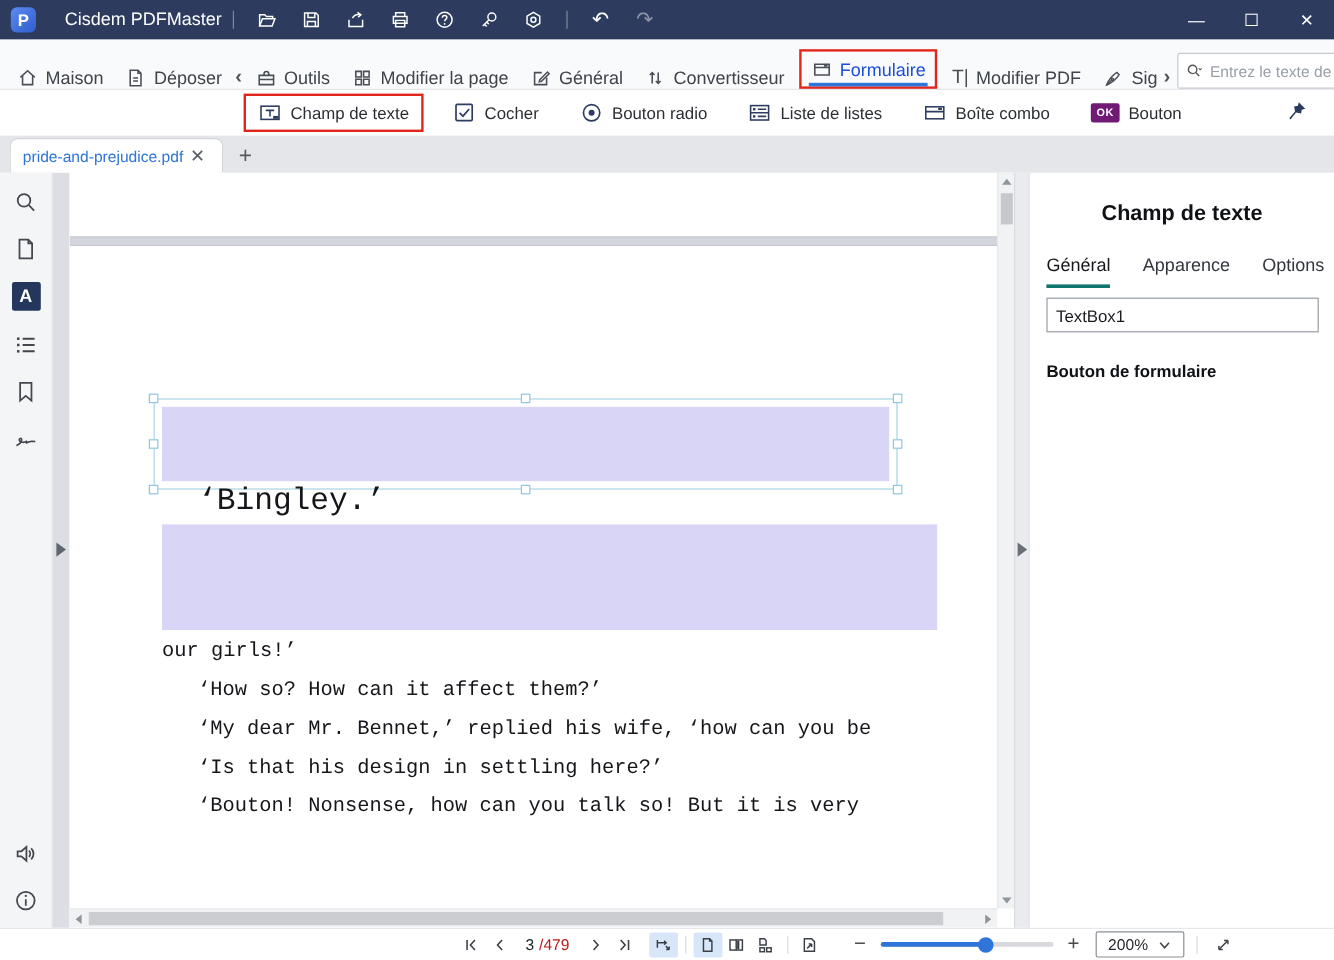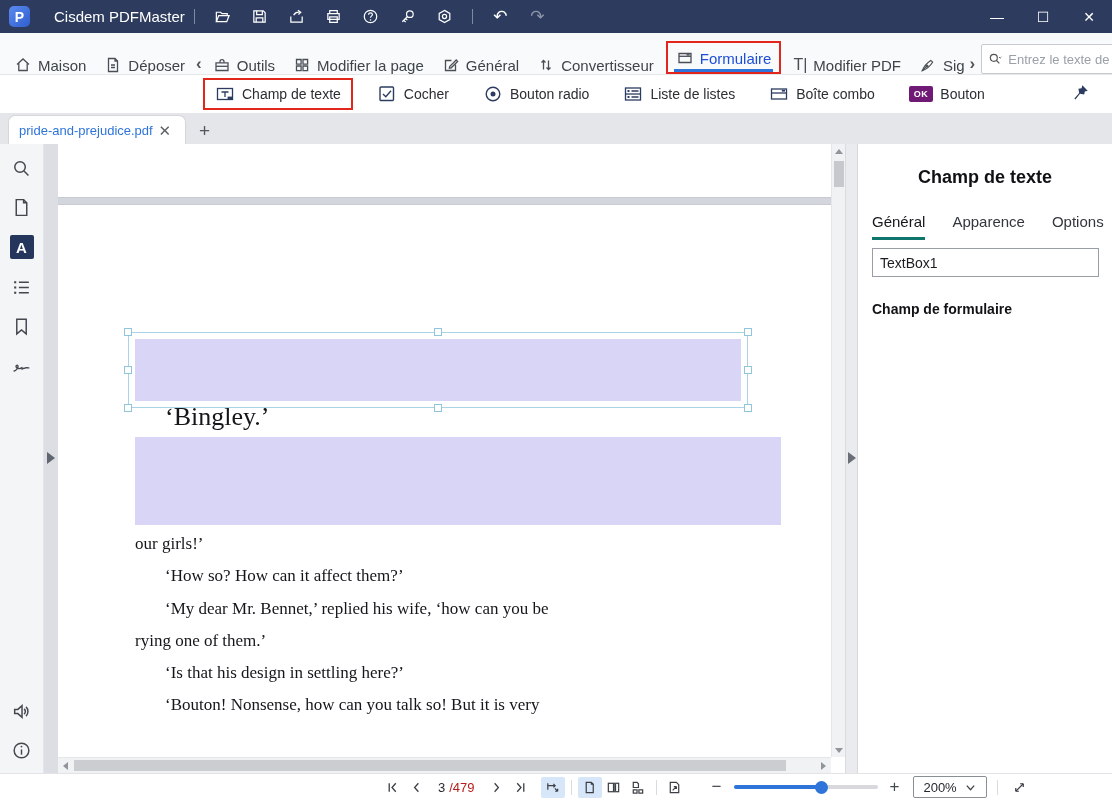--- a/index.html
+++ b/index.html
@@ -75,21 +75,21 @@
   .sel-field { position:absolute; left:70px; top:188px; width:620px; height:76px;
     border:1px solid #a9d4e6; }
   .sel-fill { position:absolute; left:6px; top:6px; right:6px; bottom:6px; background:#d9d5f6; }
   .handle { position:absolute; width:8px; height:8px; background:#fff; border:1px solid #8fc6de; }
   .h-nw{left:-5px;top:-5px;} .h-n{left:50%;margin-left:-4px;top:-5px;} .h-ne{right:-5px;top:-5px;}
   .h-w{left:-5px;top:50%;margin-top:-4px;} .h-e{right:-5px;top:50%;margin-top:-4px;}
   .h-sw{left:-5px;bottom:-5px;} .h-s{left:50%;margin-left:-4px;bottom:-5px;} .h-se{right:-5px;bottom:-5px;}
 
   .field2 { position:absolute; left:77px; top:293px; width:646px; height:88px; background:#d9d5f6; }
 
-  .serif { font-family:Liberation Serif, serif; color:#15161a; }
+  .serif { font-family:Liberation Mono, monospace; color:#15161a; }
   .bingley { position:absolute; left:107px; top:258px; font-size:26px; }
   .pdftext { position:absolute; left:77px; top:384px; font-size:17px; line-height:32.3px; width:680px; }
   .pdftext div { white-space:nowrap; }
   .pdftext .indent { padding-left:30px; }
 
   
   .vscroll { position:absolute; right:0; top:0; bottom:16px; width:14px; background:#f1f2f4;
     border-left:1px solid #e4e6e9; }
   .vthumb { position:absolute; left:2px; top:17px; width:10px; height:26px; background:#c6c8cd; }
   .tri { width:0; height:0; margin:5px auto; }
@@ -414,21 +414,20 @@
     </div>
 
     <div class="bingley serif">‘Bingley.’</div>
 
     <div class="field2"></div>
 
     <div class="pdftext serif">
       <div>our girls!’</div>
       <div class="indent">‘How so? How can it affect them?’</div>
       <div class="indent">‘My dear Mr. Bennet,’ replied his wife, ‘how can you be</div>
-      <div>rying one of them.’</div>
       <div class="indent">‘Is that his design in settling here?’</div>
       <div class="indent">‘Bouton! Nonsense, how can you talk so! But it is very</div>
     </div>
 
     <div class="vscroll">
       <div class="tri tri-up"></div>
       <div class="vthumb"></div>
       <div class="tri-down"></div>
     </div>
     <div class="hscroll">
@@ -443,21 +442,21 @@
   </div>
 
   <div class="panel">
     <div class="panel-title">Champ de texte</div>
     <div class="ptabs">
       <div class="ptab ptab-active">Général</div>
       <div class="ptab">Apparence</div>
       <div class="ptab">Options</div>
     </div>
     <input class="pinput" type="text" value="TextBox1" style="">
-    <div class="plabel">Champ de formulaire</div>
+    <div class="plabel">Bouton de formulaire</div>
   </div>
 </div>
 
 <div class="statusbar">
   <div style="width:380px"></div>
   <div class="st-icon">
     <svg viewBox="0 0 16 16" fill="none" stroke="currentColor" stroke-width="1.4">
         <path d="M4.5 3.5 V12.5 M11.5 3.5 L7.5 8 L11.5 12.5"></path>
       </svg>
   </div>

